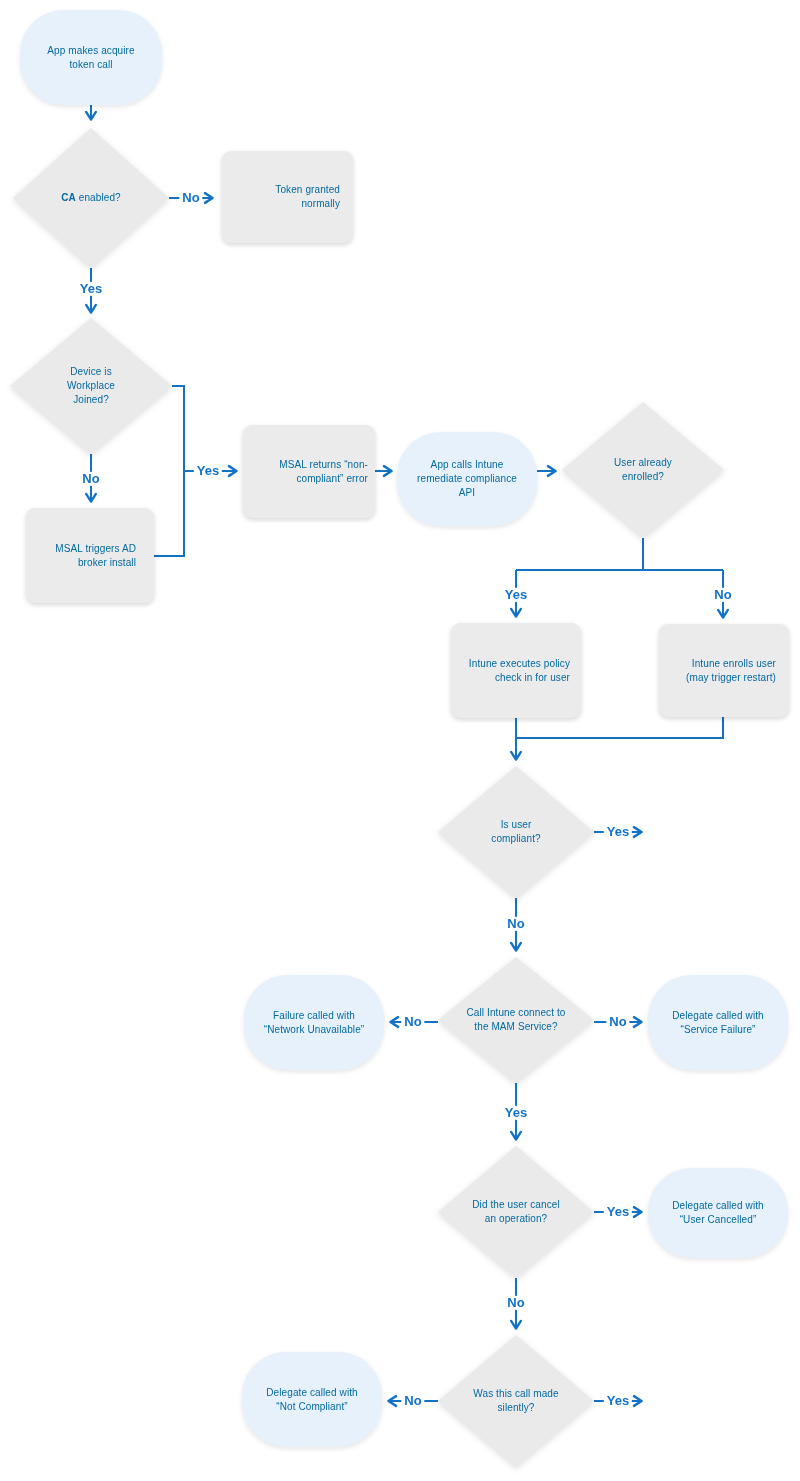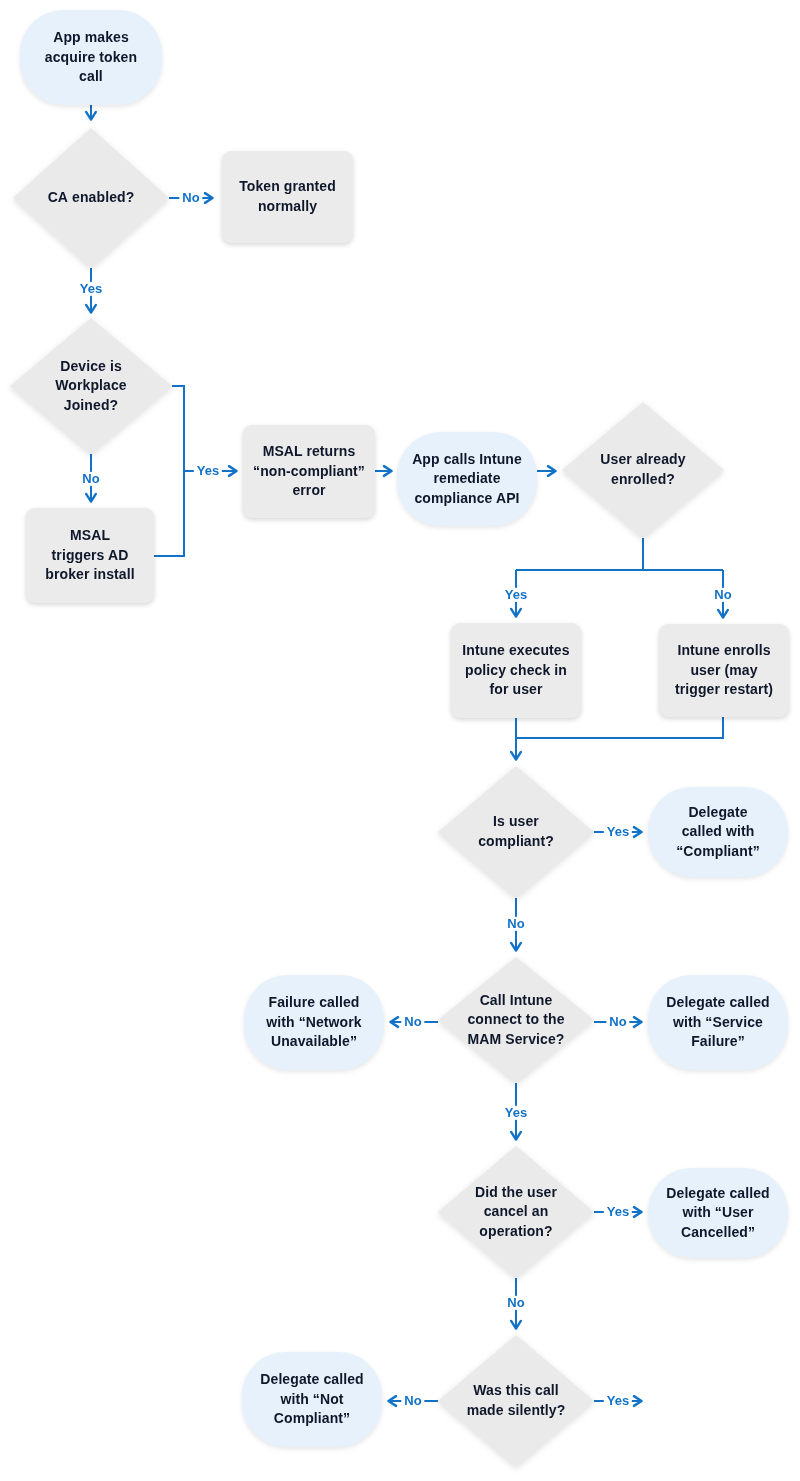--- a/index.html
+++ b/index.html
@@ -5,30 +5,31 @@
   html, body { margin:0; padding:0; background:#ffffff; }
   .canvas {
     position:relative; width:800px; height:1481px;
     font-family:"Liberation Sans","DejaVu Sans",sans-serif;
     color:#1e1e1e; overflow:hidden; background:#ffffff;
   }
   svg.connectors { position:absolute; left:0; top:0; pointer-events:none; }
 
   .node { position:absolute; display:flex; align-items:center; justify-content:center; text-align:center; }
   .node .lbl {
-    position:relative; z-index:2; font-size:14px; font-weight:700;
-    line-height:1.4; letter-spacing:.1px; color:#0f172a;
+    position:relative; z-index:2; font-size:10px; font-weight:400;
+    line-height:1.4; letter-spacing:.1px; color:#0369a1;
   }
   .terminal {
     background:#e6f1fc; border-radius:44px;
     box-shadow:0 2px 5px rgba(0,0,0,0.10);
   }
   .process {
     background:#ebebeb; border-radius:9px;
     box-shadow:0 2px 5px rgba(0,0,0,0.16);
+    text-align:right;
   }
   .decision .shape {
     position:absolute; inset:0;
     filter:drop-shadow(0 2px 3px rgba(0,0,0,0.13));
   }
   .decision .shape::before {
     content:""; position:absolute; inset:0; background:#eaeaea;
     clip-path:polygon(50% 0, 100% 50%, 50% 100%, 0 50%);
   }
   .edge-label {
@@ -115,23 +116,20 @@
 
   <div class="node process" style="left:659px;top:624px;width:130px;height:93px">
     <span class="lbl" style="max-width:104px">Intune enrolls user (may trigger restart)</span>
   </div>
 
   <div class="node decision" style="left:438px;top:766px;width:156px;height:132px">
     <div class="shape"></div>
     <span class="lbl" style="max-width:82px">Is user compliant?</span>
   </div>
 
-  <div class="node terminal" style="left:648px;top:787px;width:140px;height:90px">
-    <span class="lbl" style="max-width:88px">Delegate called with “Compliant”</span>
-  </div>
 
   <div class="node decision" style="left:438px;top:957px;width:156px;height:126px">
     <div class="shape"></div>
     <span class="lbl" style="max-width:102px">Call Intune connect to the MAM Service?</span>
   </div>
 
   <div class="node terminal" style="left:244px;top:975px;width:140px;height:95px">
     <span class="lbl" style="max-width:108px">Failure called with “Network Unavailable”</span>
   </div>
 

